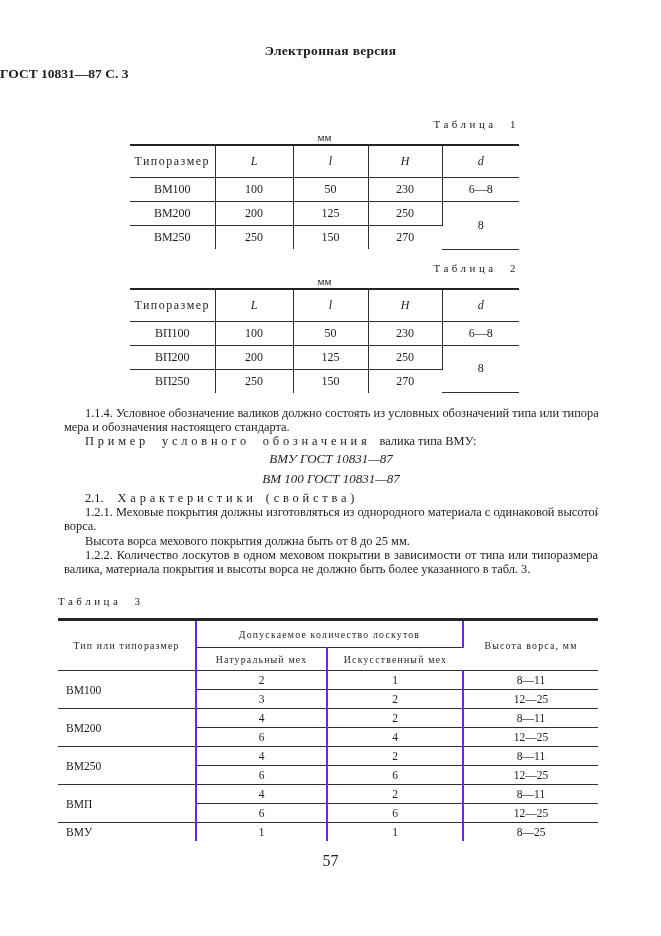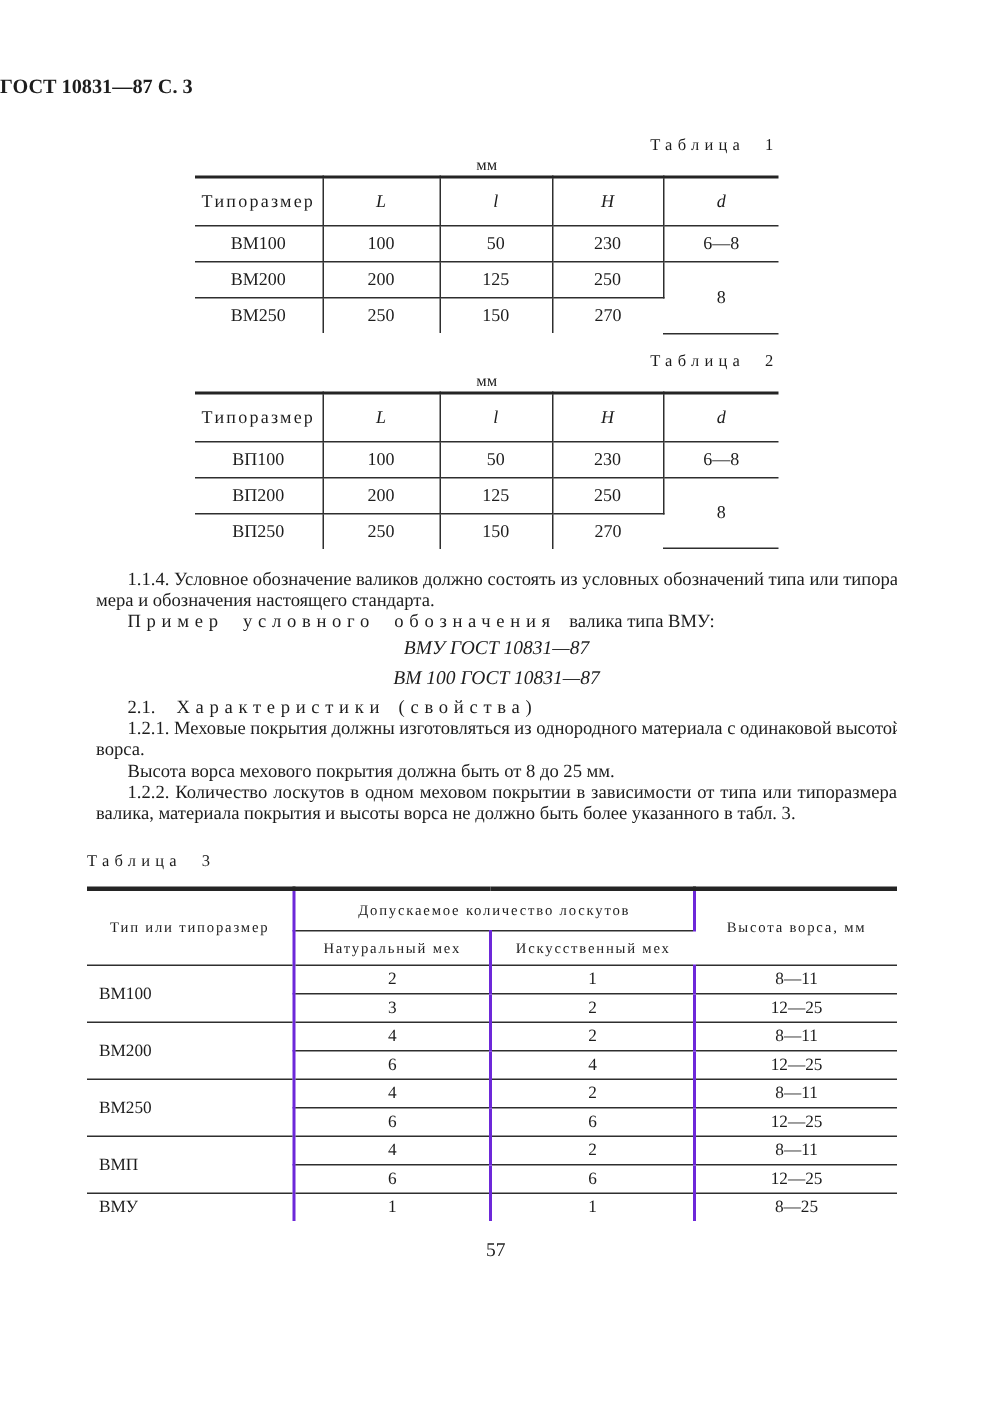--- a/index.html
+++ b/index.html
@@ -8,21 +8,21 @@
     font-family:"Liberation Serif","DejaVu Serif",serif;
     color:#1d1d1d;
   }
   .page { padding-top:43px; }
 
   .wm { text-align:center; font-weight:bold; font-size:13.5px; letter-spacing:0.3px; }
   .docref { text-align:left; padding-right:63px; font-weight:bold; font-size:13.5px; margin-top:7px; }
 
   
   .twrap { width:389px; margin-left:130px; }
-  .twrap.first { margin-top:25px; }
+  .twrap.first { margin-top:36px; }
   .twrap.second { margin-top:12px; }
   .cap { text-align:right; font-size:11px; letter-spacing:3.5px; word-spacing:7px; white-space:nowrap; }
   .unit { text-align:center; font-size:11px; margin-top:1px; }
   table.dims { border-collapse:collapse; table-layout:fixed; width:389px; border-top:2.5px solid #242424; margin-top:1px; }
   table.dims td { border-right:1px solid #2e2e2e; border-bottom:1px solid #2e2e2e; text-align:center; font-size:12px; height:23px; padding:0 3px; }
   table.dims td:last-child { border-right:none; }
   table.dims tr.hd td { height:31px; }
   table.dims tr:last-child td { border-bottom:none; }
   .thname { font-size:10px; letter-spacing:1.5px; }
   .ital { font-style:italic; font-size:11.5px; }
@@ -45,27 +45,28 @@
   .cap3 { text-align:left; font-size:11px; letter-spacing:3.5px; word-spacing:7px; margin-bottom:11px; }
   table.t3 { border-collapse:collapse; table-layout:fixed; width:540px; border-top:3px solid #242424; }
   table.t3 td { border-right:2px solid #6d28d9; border-bottom:1px solid #2e2e2e; text-align:center; font-size:11.5px; height:18px; padding:0 2px; }
   table.t3 td:last-child { border-right:none; }
   table.t3 tr:last-child td { border-bottom:none; }
   table.t3 td.h { font-size:9.8px; letter-spacing:1.2px; }
   table.t3 td.grp { height:26px; }
   table.t3 td.sub { height:22px; }
   table.t3 td.type { text-align:left; padding-left:8px; }
 
-  .pgno { text-align:center; margin-top:11px; font-size:13px; }
+  .pgno { text-align:center; margin-top:11px; font-size:16px; }
 </style>
 </head>
 <body>
 
 <div class="page">
 
+  <div class="wm">Электронная версия</div>
   <div class="docref">ГОСТ 10831—87 С. 3</div>
 
   <div class="twrap first">
     <div class="cap">Таблица 1</div>
     <div class="unit">мм</div>
     <table class="dims">
       <colgroup>
           <col style="width:85px">
           <col style="width:78px">
           <col style="width:75px">

